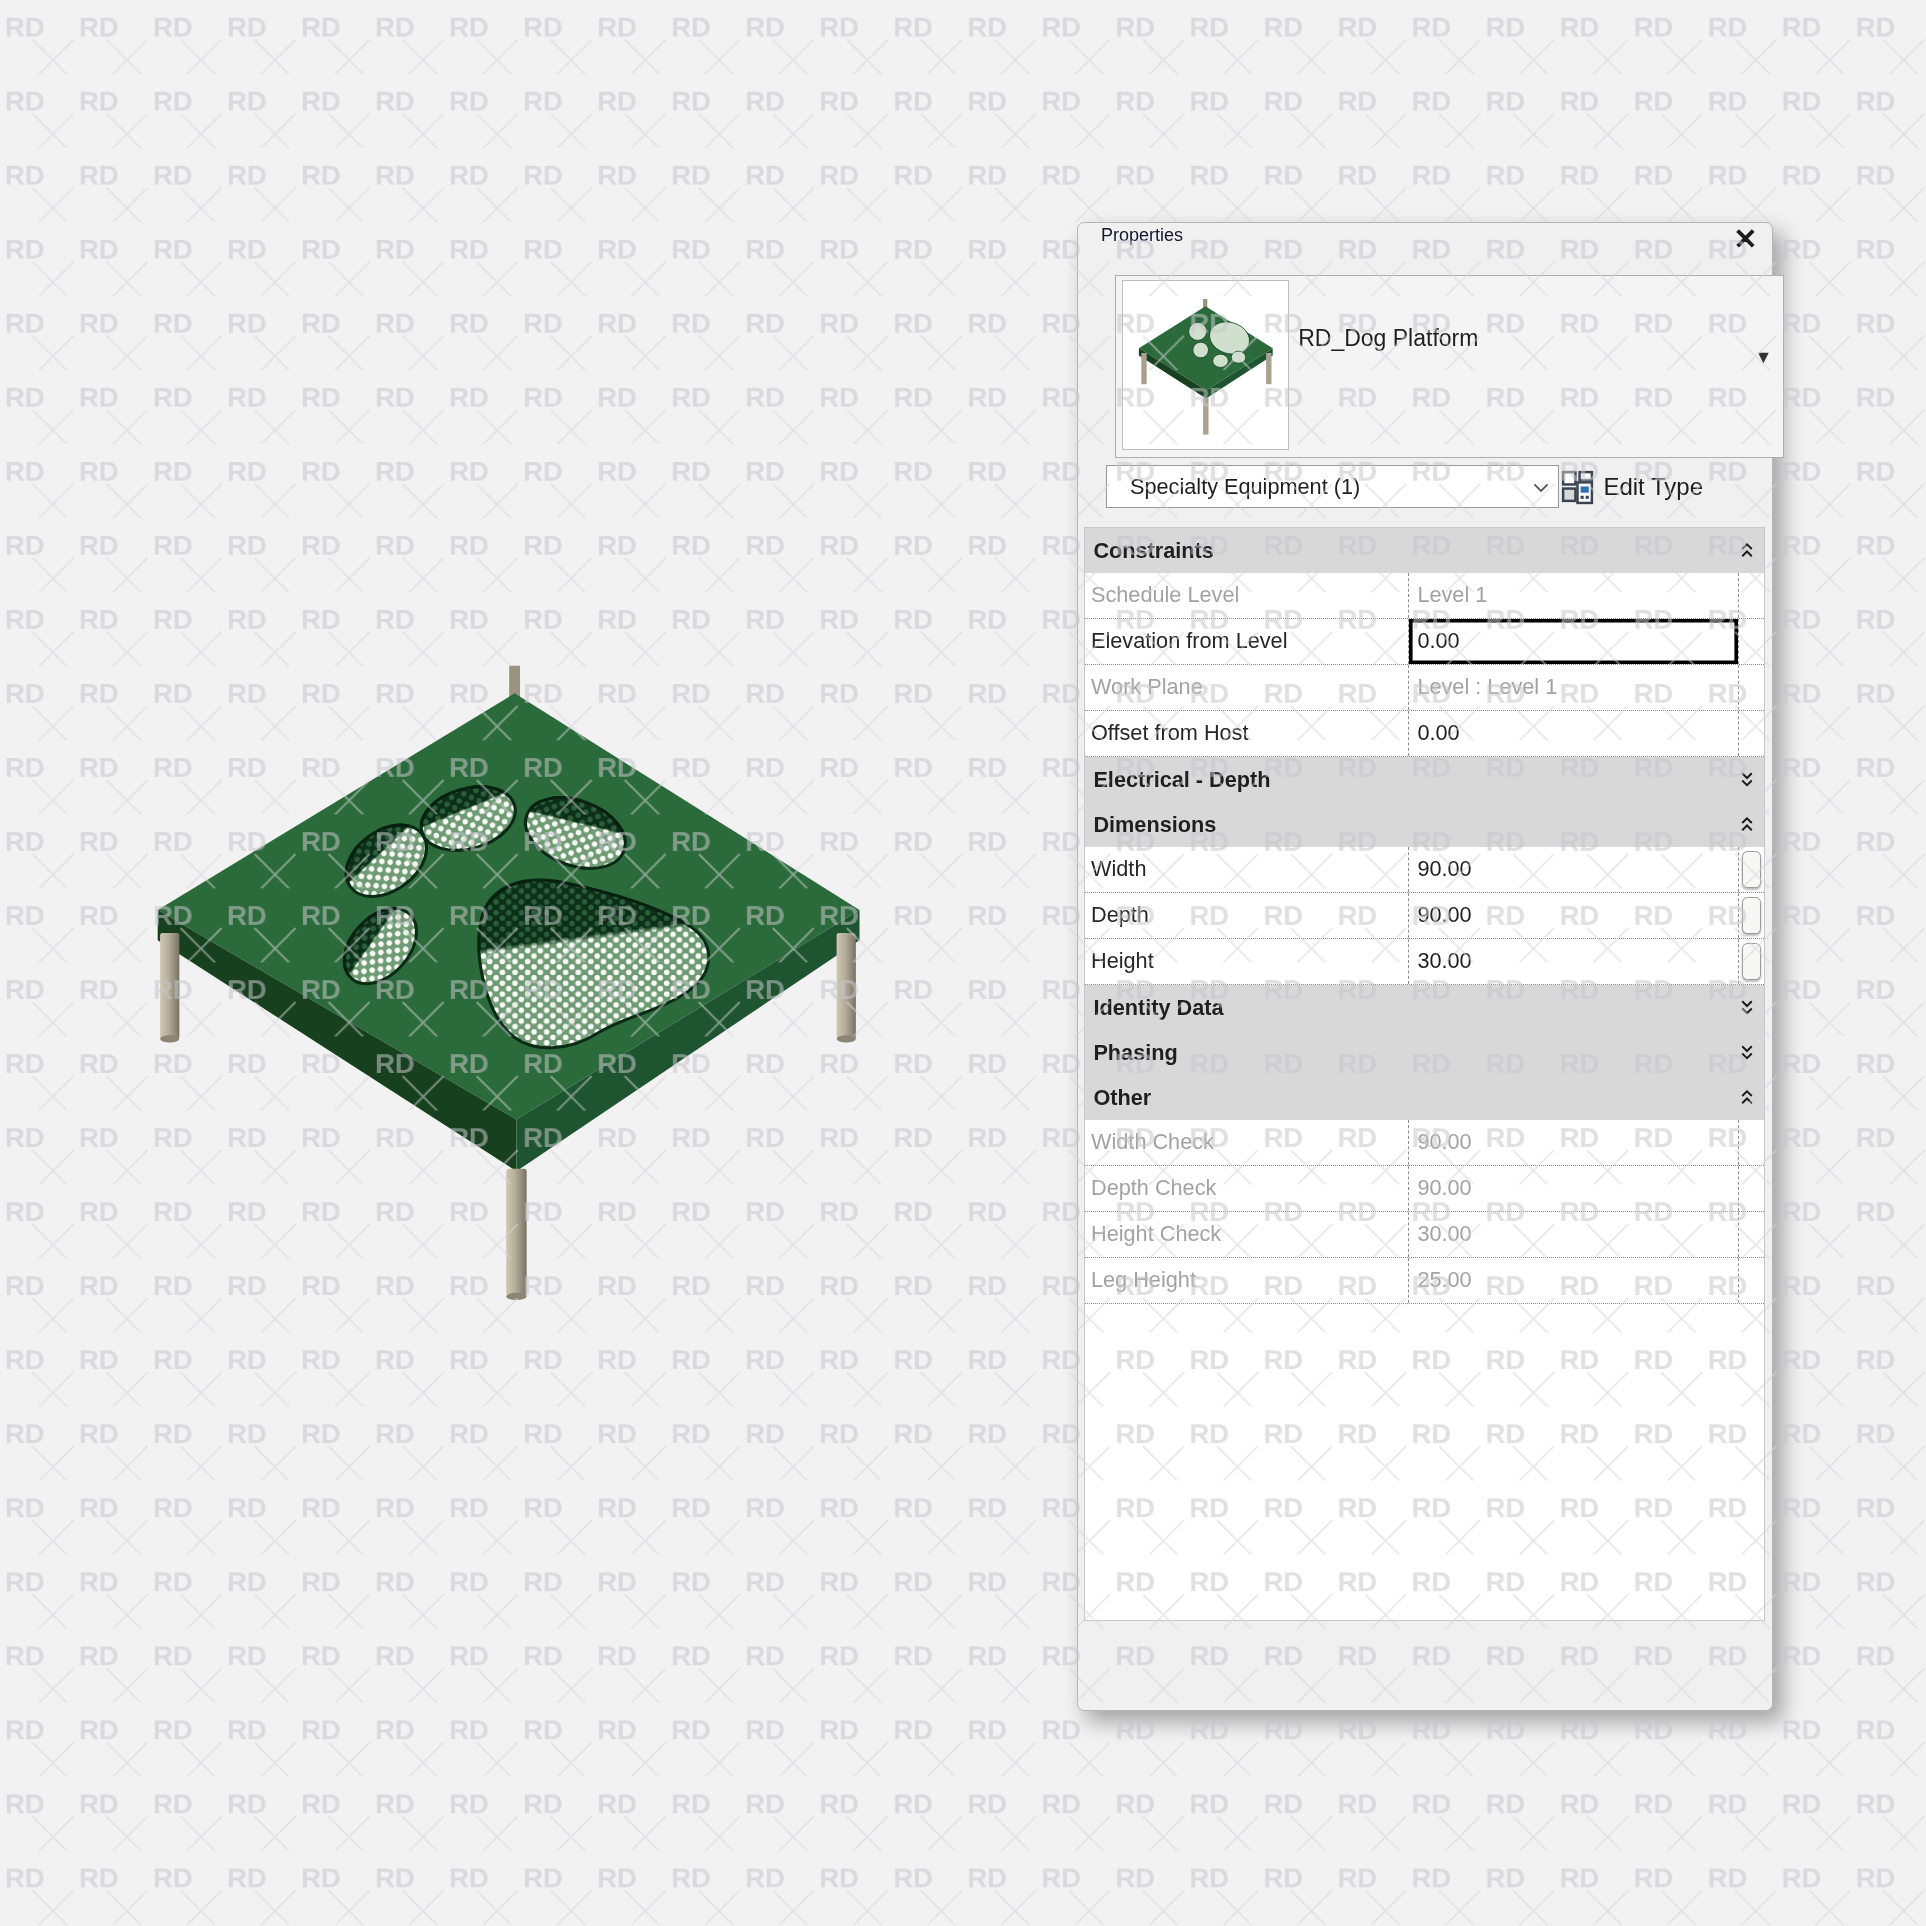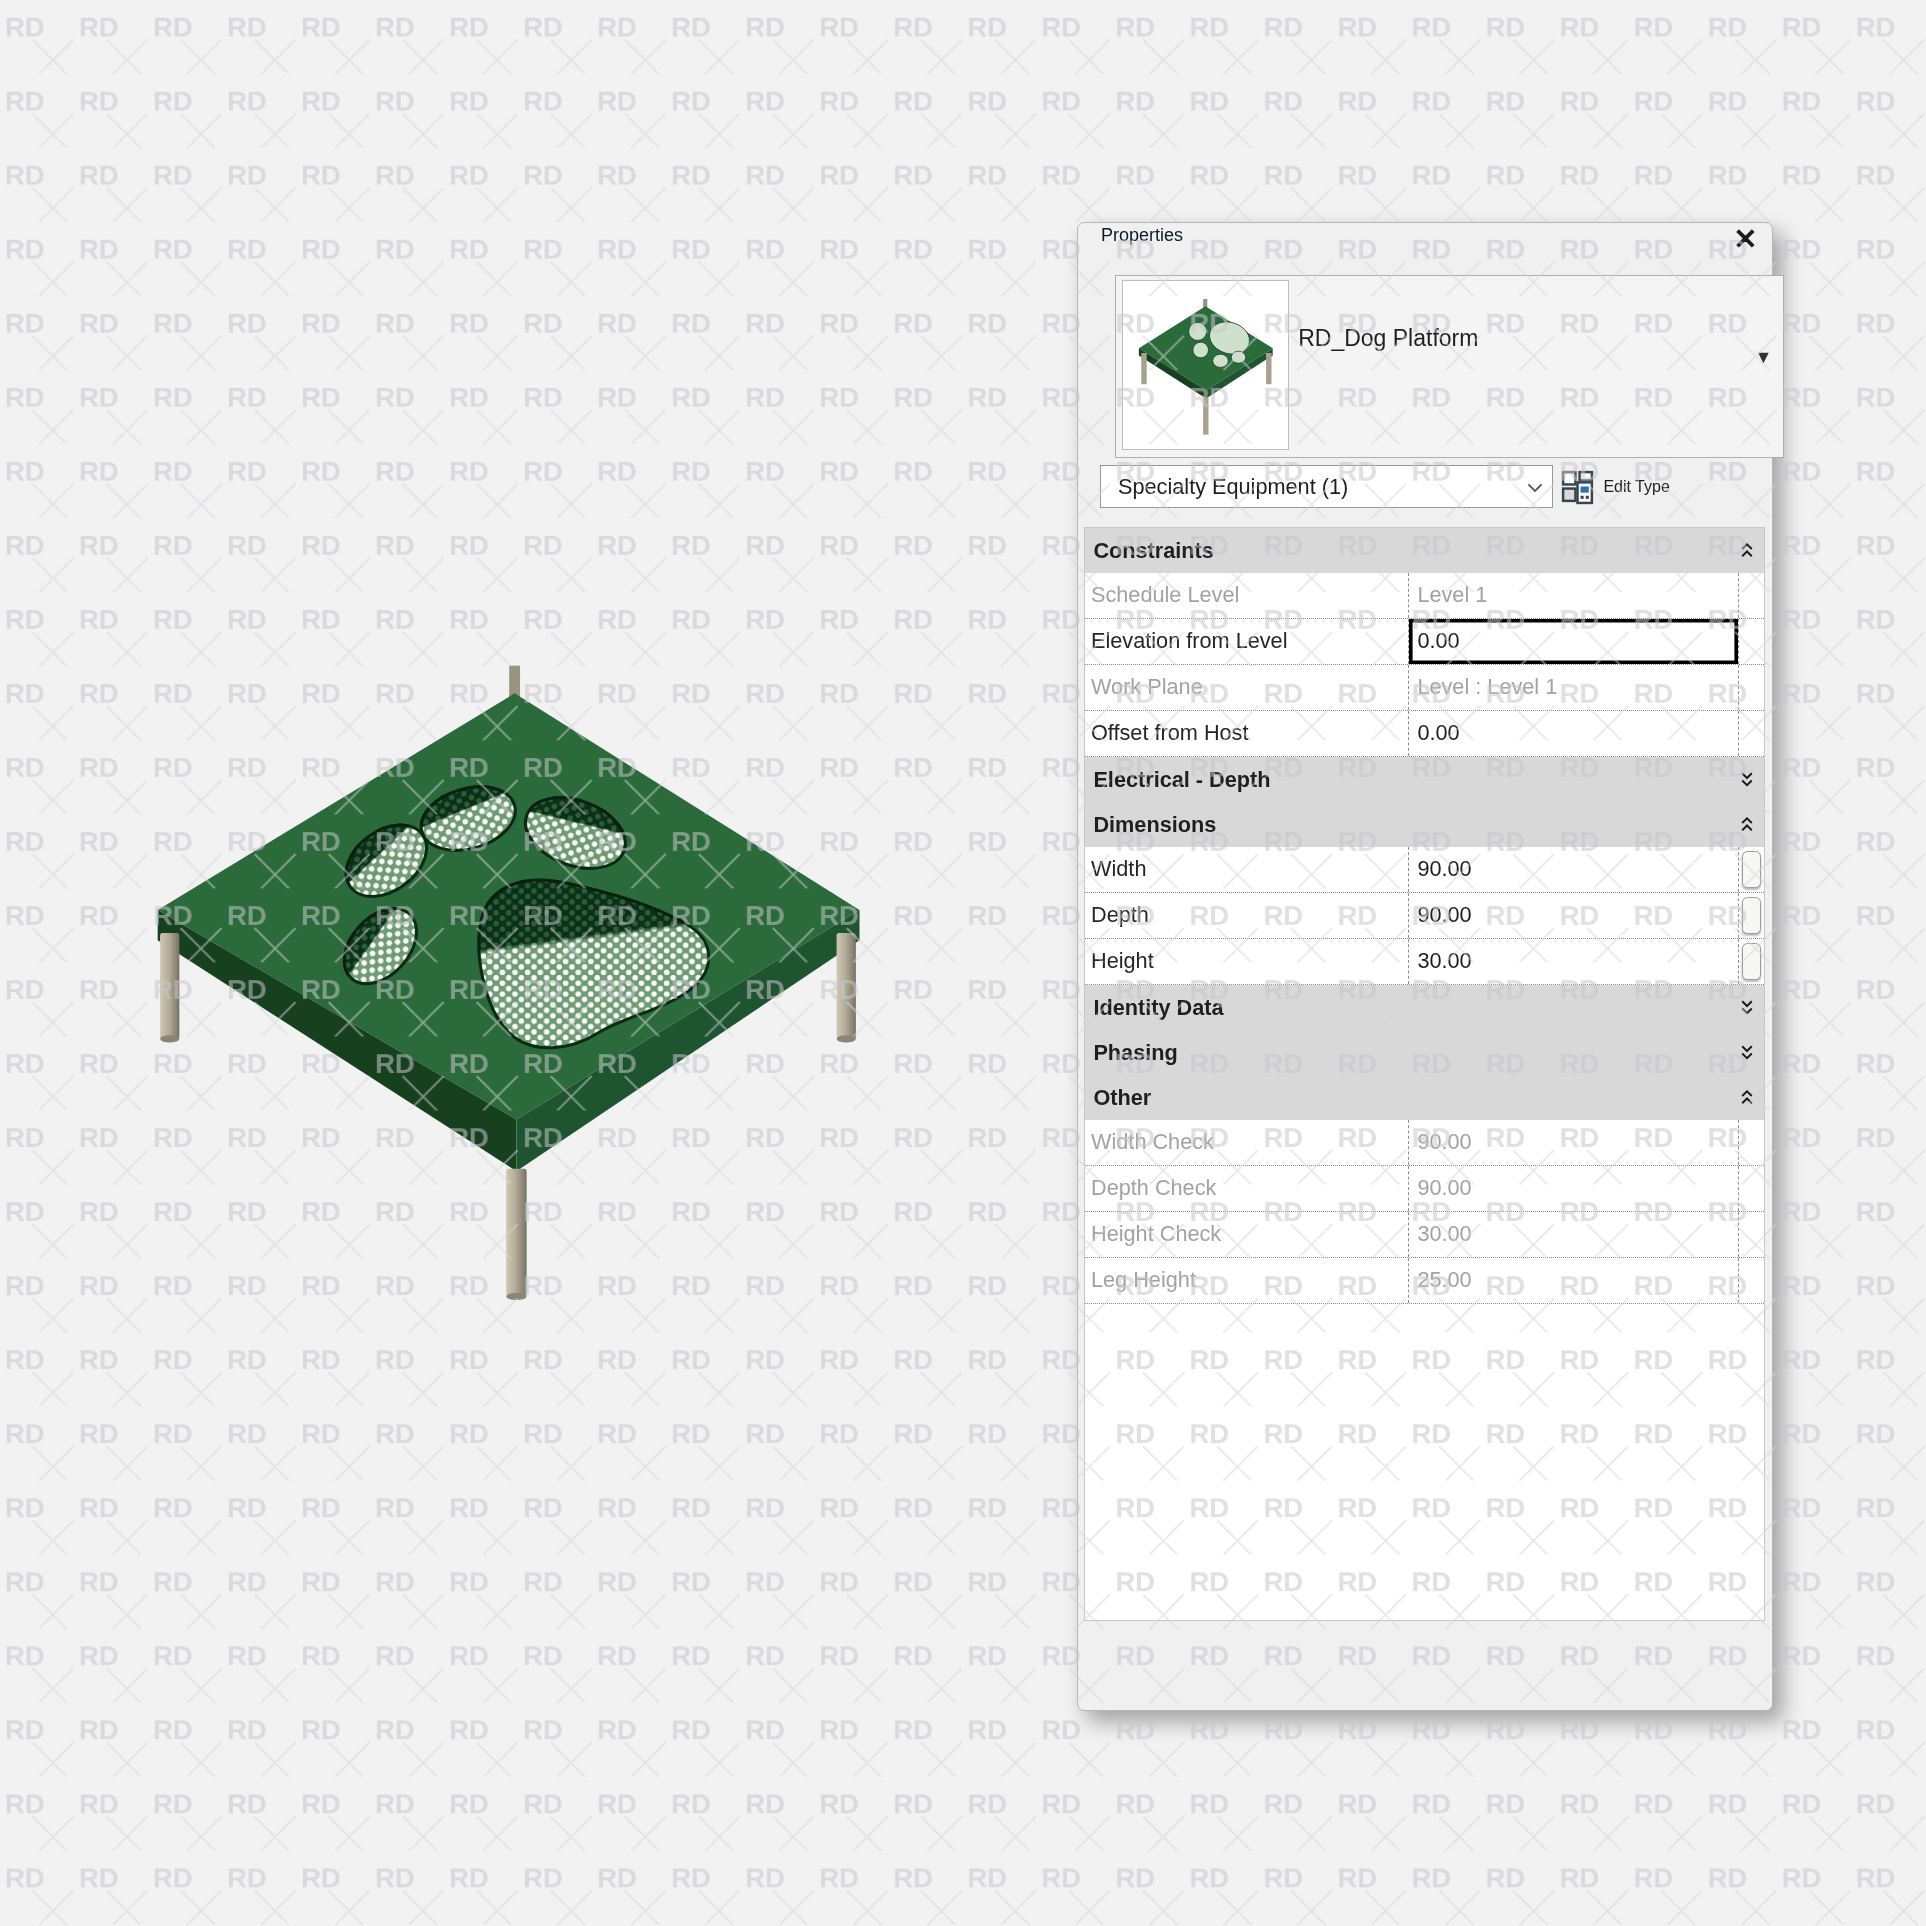--- a/index.html
+++ b/index.html
@@ -24,27 +24,27 @@
 
   .type-box{position:absolute;left:13.2px;top:52px;width:667px;height:181px;
             background:#f4f4f5;border:1.2px solid #aeaeae;margin-left:24px;}
   .thumb{position:absolute;left:5.4px;top:4.2px;width:167px;height:170px;
          background:#ffffff;border:1.2px solid #bdbdbd;box-sizing:border-box;}
   .thumb svg{width:100%;height:100%;}
   .type-name{position:absolute;left:182px;top:41px;width:385px;
              font-size:23px;line-height:42px;color:#1f1f1f;}
   .dd-arrow{position:absolute;right:10.8px;top:71px;font-size:18px;color:#333;}
 
-  .combo{position:absolute;left:22px;top:242px;width:453px;height:43px;
+  .combo{position:absolute;left:28px;top:242px;width:453px;height:43px;
          background:#ffffff;border:1.2px solid #989898;box-sizing:border-box;
-         font-size:21.7px;color:#1f1f1f;line-height:41px;padding-left:17px;}
+         font-size:21.7px;color:#1f1f1f;line-height:41px;padding-left:23px;}
   .combo-chev{position:absolute;right:8.4px;top:15.6px;}
   .edit-btn{position:absolute;left:482px;top:242px;width:202px;height:43px;
             display:flex;align-items:center;gap:8.4px;cursor:pointer;}
-  .edit-btn .lbl{font-size:16px;color:#1d1d1d;text-align:right;}
+  .edit-btn .lbl{font-size:24px;color:#1d1d1d;text-align:right;}
 
   .grid{position:absolute;left:6px;top:304px;width:681px;height:1094px;
         background:#ffffff;border:0.6px solid #c7c7c9;box-sizing:border-box;
         overflow:hidden;}
   .sec-header{height:45px;background:#d8d8d9;display:flex;align-items:center;
               padding:0 8.4px 0 8.4px;box-sizing:border-box;}
   .sec-label{font-size:21.7px;font-weight:700;color:#1f1f1f;}
   .sec-chev{margin-left:auto;}
   .sec-chev.down{transform:rotate(180deg);}
   .prow{height:46px;display:grid;grid-template-columns:323px 330px 25px;

